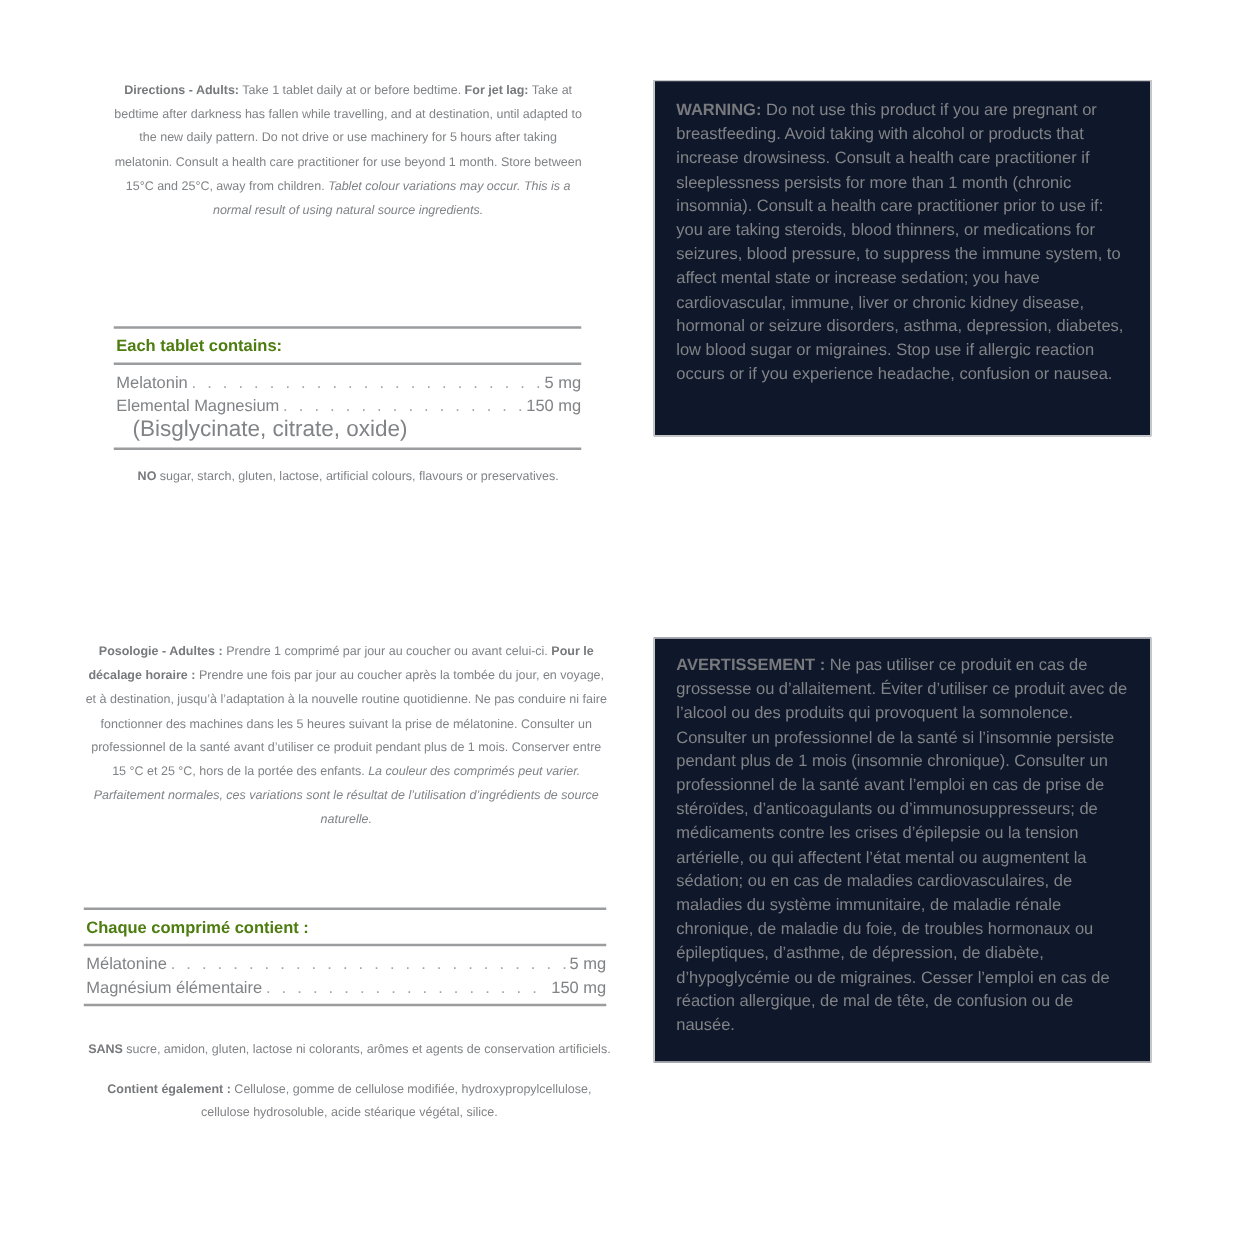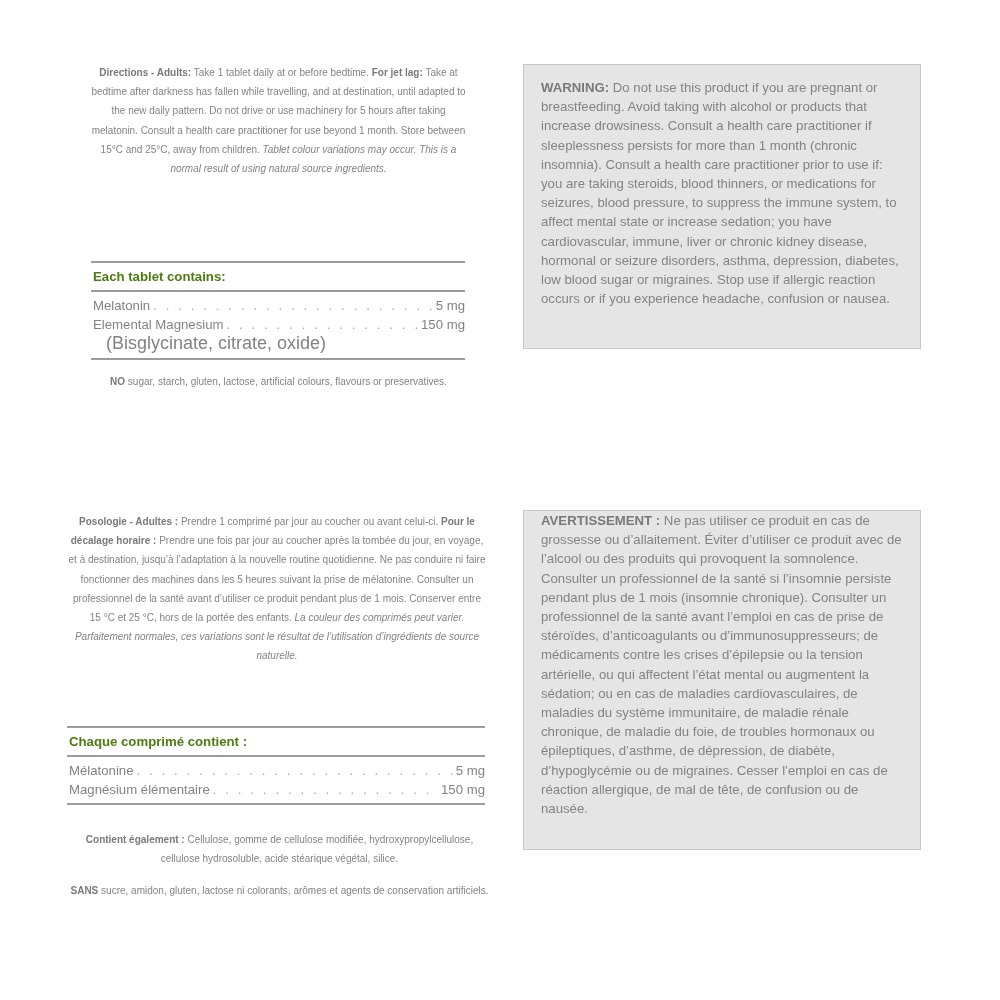--- a/index.html
+++ b/index.html
@@ -88,36 +88,36 @@
     padding-left: 13px;
   }
 
   #en-also { left: 91px; top: 372px; width: 375px; }
   #fr-directions { left: 67px; top: 512px; width: 420px; }
   #fr-also { left: 67px; top: 830px; width: 425px; }
 
   
   .warn-box {
     border: 1px solid #c6c8ca;
-    background: #e5e5e5;
+    background: #0f172a;
     box-sizing: border-box;
   }
   #en-warning {
     left: 523px;
     top: 64px;
     width: 398px;
     height: 285px;
     padding: 13px 16px 10px 17px;
   }
   #fr-warning {
     left: 523px;
     top: 510px;
     width: 398px;
     height: 340px;
-    padding: 0 16px 10px 17px;
+    padding: 11px 16px 10px 17px;
   }
   .warn-text {
     font-size: 13.2px;
     line-height: 19.2px;
     color: #818386;
     margin: 0;
   }
 </style>
 </head>
 <body>
@@ -174,24 +174,24 @@
       <span class="nm">Magnésium élémentaire</span>
       <span class="leader">. . . . . . . . . . . . . . . . . . . . . . . . . . . . . . . . . . . . . . . . . . . . . . . . . . . . . . . . . . . . . . . . . . . . . . .</span>
       <span class="amt">150 mg</span>
     </div>
   </div>
   <hr class="tbl-rule">
 </div>
 
 <div class="panel" id="fr-also">
   <p class="para">
+    <span class="b">SANS</span><span> sucre, amidon, gluten, lactose ni colorants, arômes et agents de conservation artificiels.</span>
+  </p>
+  <p class="para">
     <span class="b">Contient également :</span><span> Cellulose, gomme de cellulose modifiée, hydroxypropylcellulose, cellulose hydrosoluble, acide stéarique végétal, silice.</span>
-  </p>
-  <p class="para">
-    <span class="b">SANS</span><span> sucre, amidon, gluten, lactose ni colorants, arômes et agents de conservation artificiels.</span>
   </p>
 </div>
 
 <div class="panel warn-box" id="en-warning">
   <p class="warn-text">
     <span class="b">WARNING:</span><span> Do not use this product if you are pregnant or breastfeeding. Avoid taking with alcohol or products that increase drowsiness. Consult a health care practitioner if sleeplessness persists for more than 1 month (chronic insomnia). Consult a health care practitioner prior to use if: you are taking steroids, blood thinners, or medications for seizures, blood pressure, to suppress the immune system, to affect mental state or increase sedation; you have cardiovascular, immune, liver or chronic kidney disease, hormonal or seizure disorders, asthma, depression, diabetes, low blood sugar or migraines. Stop use if allergic reaction occurs or if you experience headache, confusion or nausea.</span>
   </p>
 </div>
 
 <div class="panel warn-box" id="fr-warning">

